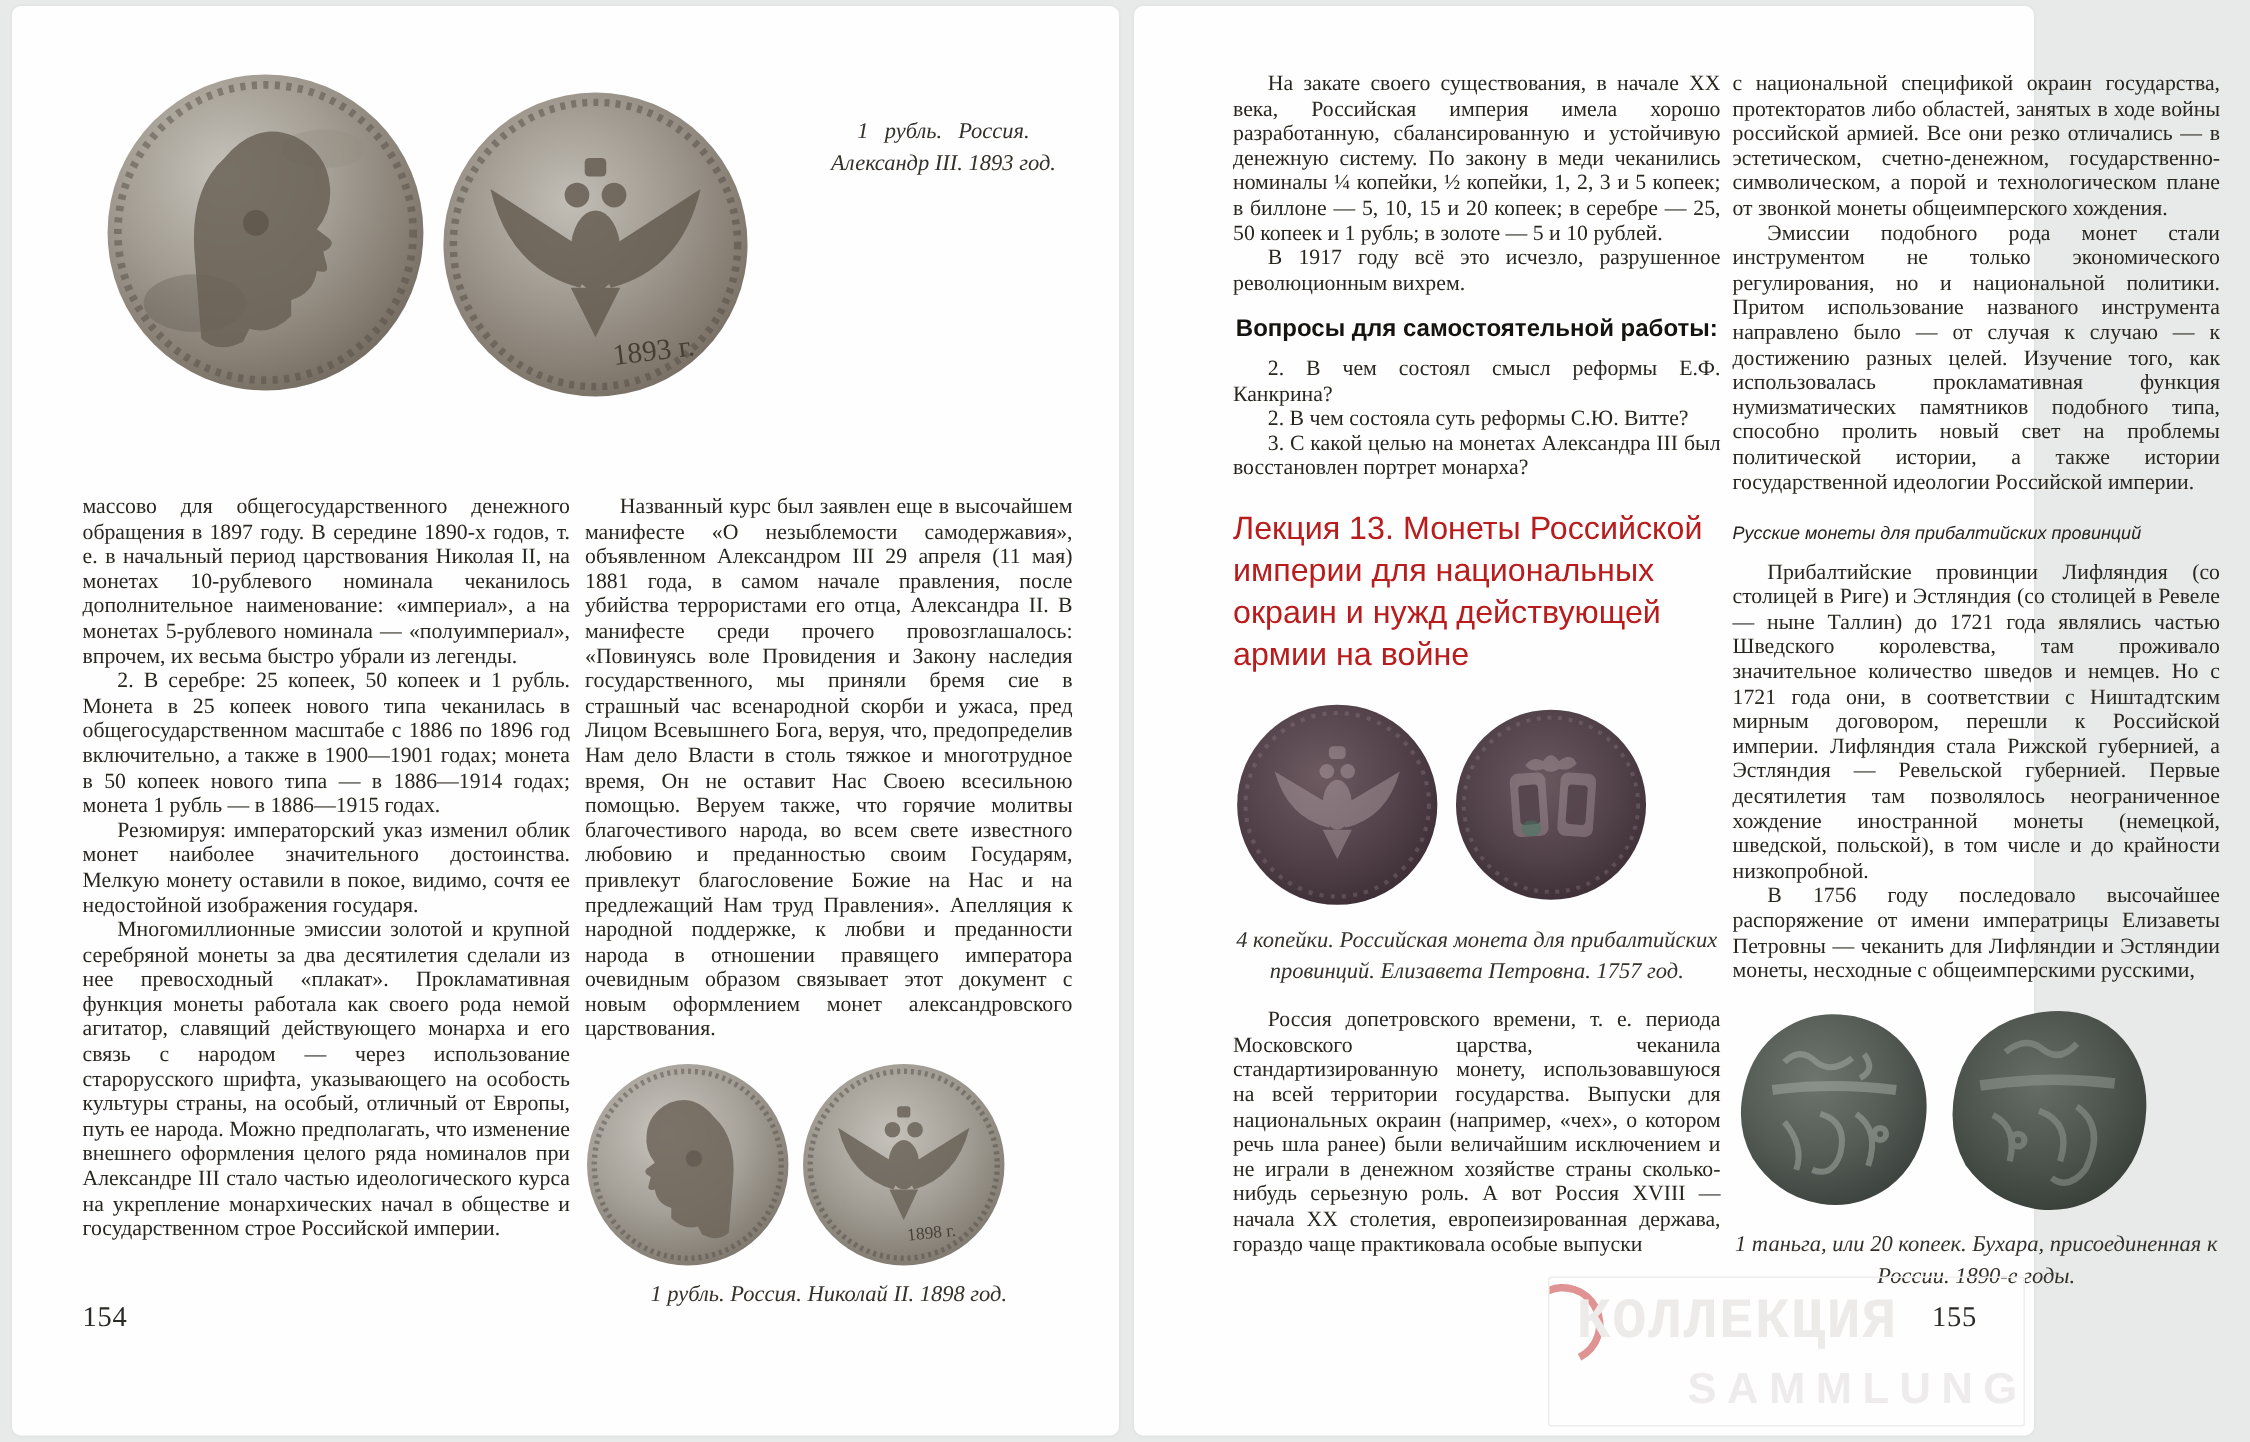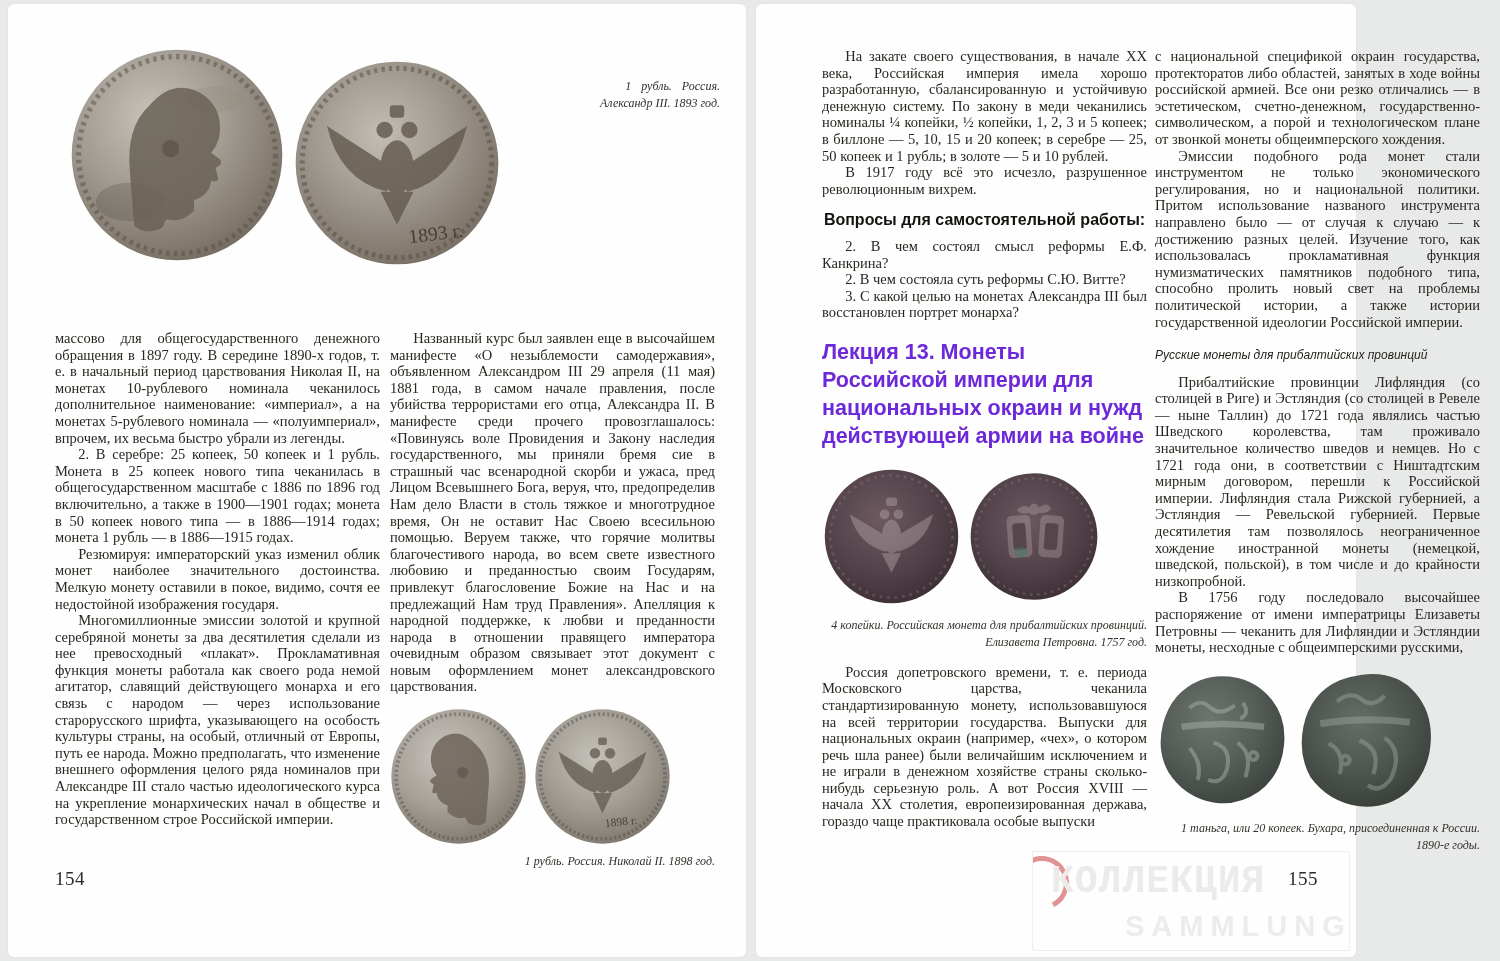--- a/index.html
+++ b/index.html
@@ -23,34 +23,34 @@
   }
   .lp-c1{left:47px;top:326px;}
   .lp-c2{left:382px;top:326px;}
   .rp-c1{left:66px;top:44px;}
   .rp-c2{left:399px;top:44px;}
 
   p.body{margin:0;text-indent:1.6em;}
   p.body.noindent{text-indent:0;}
 
   .caption{
-    font-style:italic;font-size:12px;line-height:1.42;color:#34302a;
-    text-align:right;
+    font-style:italic;font-size:15px;line-height:1.42;color:#34302a;
+    text-align:center;
   }
   .top-caption{position:absolute;left:530px;top:74px;width:182px;}
   .top-caption .l1{word-spacing:7px;}
 
   .qhead{
     font-family:"Liberation Sans", sans-serif;font-weight:bold;
     font-size:16px;color:#15130f;text-align:center;text-indent:0;
     margin:15px 0 9px;
   }
   .lecture{
-    font-family:"Liberation Sans", sans-serif;font-weight:bold;
-    font-size:21.5px;line-height:1.3;color:#6d28d9;
+    font-family:"Liberation Sans", sans-serif;font-weight:normal;
+    font-size:21.5px;line-height:1.3;color:#b91c1c;
     text-align:left;text-indent:0;margin:18px 0 4px;
   }
   .subhead{
     font-family:"Liberation Sans", sans-serif;font-style:italic;
     font-size:12px;color:#26231e;text-align:left;text-indent:0;
     margin:17px 0 10px;
   }
 
   .fig{display:flex;align-items:center;gap:7px;margin:13px 0 8px;}
   .fig .coin-svg{display:block;}

